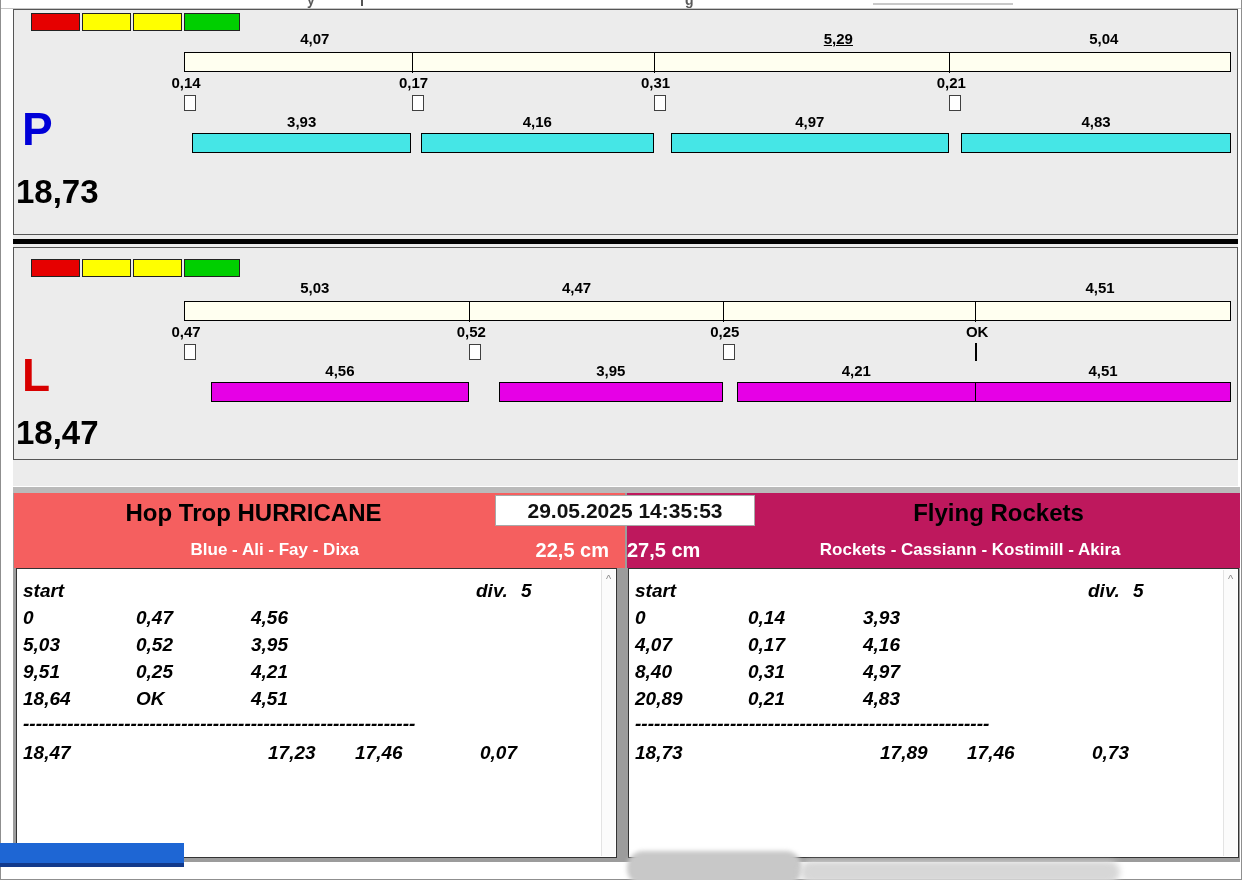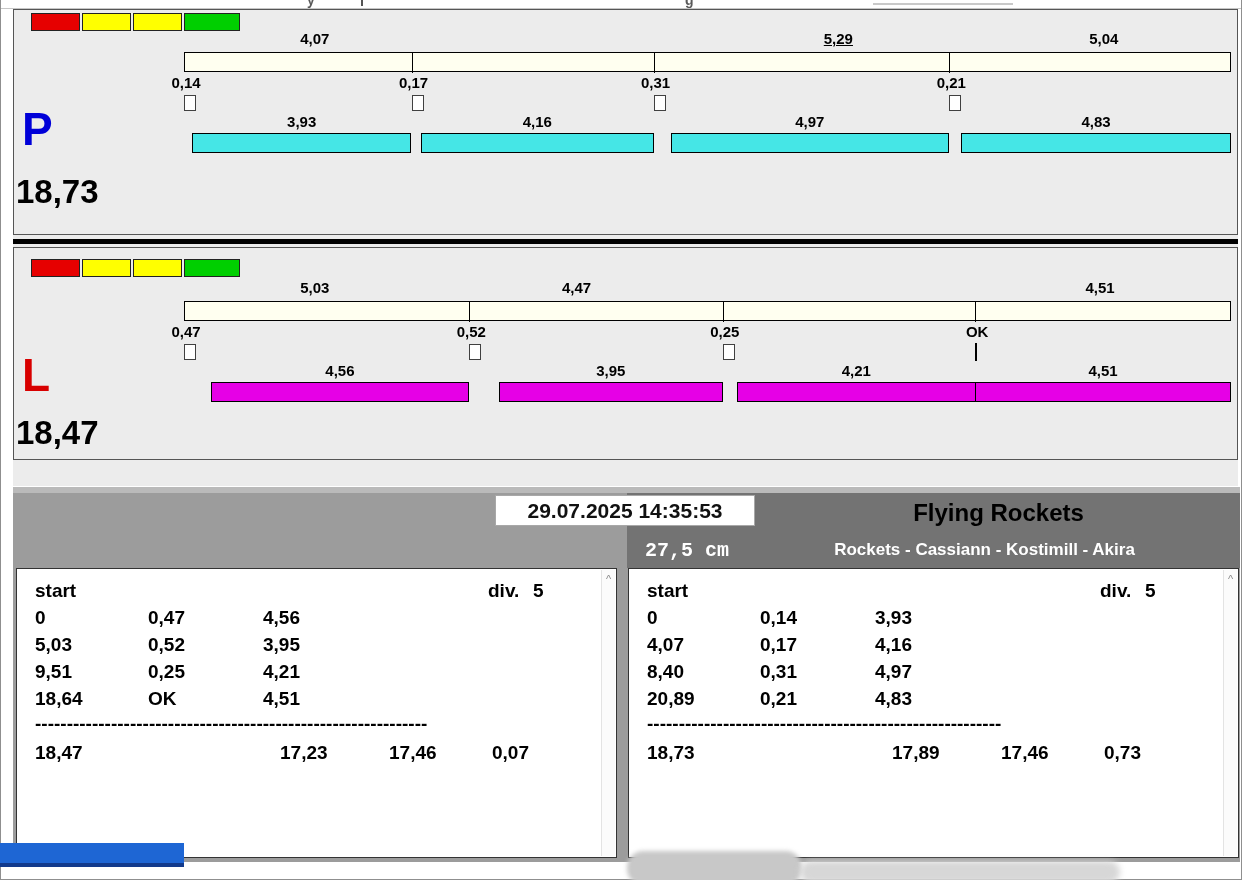--- a/index.html
+++ b/index.html
@@ -49,34 +49,34 @@
   .hdr{position:absolute;top:6px;height:75px;}
   .hdr-left{left:1px;width:611px;}
   .hdr-right{left:614px;width:613px;}
   .hdr .title{height:39px;display:flex;align-items:center;justify-content:center;font-size:24px;color:#000;}
   .hdr-left .title{padding-right:132px;}
   .hdr-right .title{padding-left:130px;}
   .hdr .sub{height:36px;display:flex;align-items:center;color:#fff;}
   .hdr .members{flex:1;text-align:center;font-size:17px;}
   .hdr .cm{font-size:20px;}
   .hdr-left .cm{order:2;margin-right:16px;}
-  .hdr-right .cm{margin-left:18px;font-family:Liberation Mono, monospace;}
+  .hdr-right .cm{}
   .stamp{position:absolute;left:482px;top:8px;width:258px;height:29px;background:#fff;border:1px solid #a8a8a8;
          z-index:4;display:flex;align-items:center;justify-content:center;font-size:21px;font-weight:700;color:#111;}
 
   .panel{position:absolute;top:81px;height:290px;background:#fff;border:1px solid #333;box-sizing:border-box;font-size:19px;overflow:hidden;}
   .panel-left{left:3px;width:601px;}
   .panel-right{left:615px;width:611px;}
-  .content{position:absolute;top:0;left:0;right:15px;bottom:0;padding:8px 0 0 18px;white-space:nowrap;}
+  .content{position:absolute;top:0;left:0;right:15px;bottom:0;padding:8px 0 0 6px;white-space:nowrap;font-style:italic;}
   .prow{position:relative;height:27px;line-height:27px;}
   .divlab{position:absolute;left:453px;}
   .divval{position:absolute;left:498px;}
   .trow{display:grid;grid-template-columns:113px 115px 1fr;height:27px;line-height:27px;}
   .sep{height:27px;line-height:24px;overflow:hidden;}
-  .tot1{position:absolute;left:245px;} .tot2{position:absolute;left:354px;} .tot3{position:absolute;left:457px;}
+  .tot1{position:absolute;left:245px;} .tot2{position:absolute;left:332px;} .tot3{position:absolute;left:457px;}
   .sb{position:absolute;top:1px;right:1px;bottom:1px;width:13px;background:#fbfbfb;border-left:1px solid #e3e3e3;}
   .sb .up{display:block;text-align:center;font-size:11px;color:#888;margin-top:3px;font-weight:400;}
 
   
   .taskbar{position:absolute;left:0;top:843px;width:184px;height:20px;background:linear-gradient(#2f7ce0,#1a5fd0);border-bottom:4px solid #123a8c;z-index:6;}
   .blob1{position:absolute;left:627px;top:851px;width:175px;height:34px;background:#c8c8c8;border-radius:16px;filter:blur(2px);z-index:5;}
   .blob2{position:absolute;left:800px;top:861px;width:320px;height:22px;background:#d7d7d7;border-radius:12px;filter:blur(3px);z-index:5;}
 </style>
 </head>
 <body>
@@ -164,30 +164,37 @@
           <div class="blabel" style="left: 791.205px; width: 255.795px;">4,51</div>
           <div class="bbar" style="left: 791.205px; width: 255.795px; background: rgb(230, 0, 230);"></div>
         </div>
     </section>
 
   </div>
 
   <div class="results">
     <div class="lightstrip"></div>
 
-
-    <div class="hdr hdr-right" style="background: #737373;">
+    <div class="hdr hdr-left" style="background: rgb(245, 95, 95);">
+      <div class="title">Hop Trop HURRICANE</div>
+      <div class="sub">
+        <span class="members">Blue - Ali - Fay - Dixa</span>
+        <span class="cm">22,5 cm</span>
+      </div>
+    </div>
+
+    <div class="hdr hdr-right" style="background: #be185d;">
       <div class="title">Flying Rockets</div>
       <div class="sub">
         <span class="cm">27,5 cm</span>
         <span class="members">Rockets - Cassiann - Kostimill - Akira</span>
       </div>
     </div>
 
-    <div class="stamp">29.07.2025 14:35:53</div>
+    <div class="stamp">29.05.2025 14:35:53</div>
 
     <div class="panel panel-left">
       <div class="content">
         <div class="prow">
           <span>start</span>
           <span class="divlab">div.</span>
           <span class="divval">5</span>
         </div>
         <div>
             <div class="trow">

